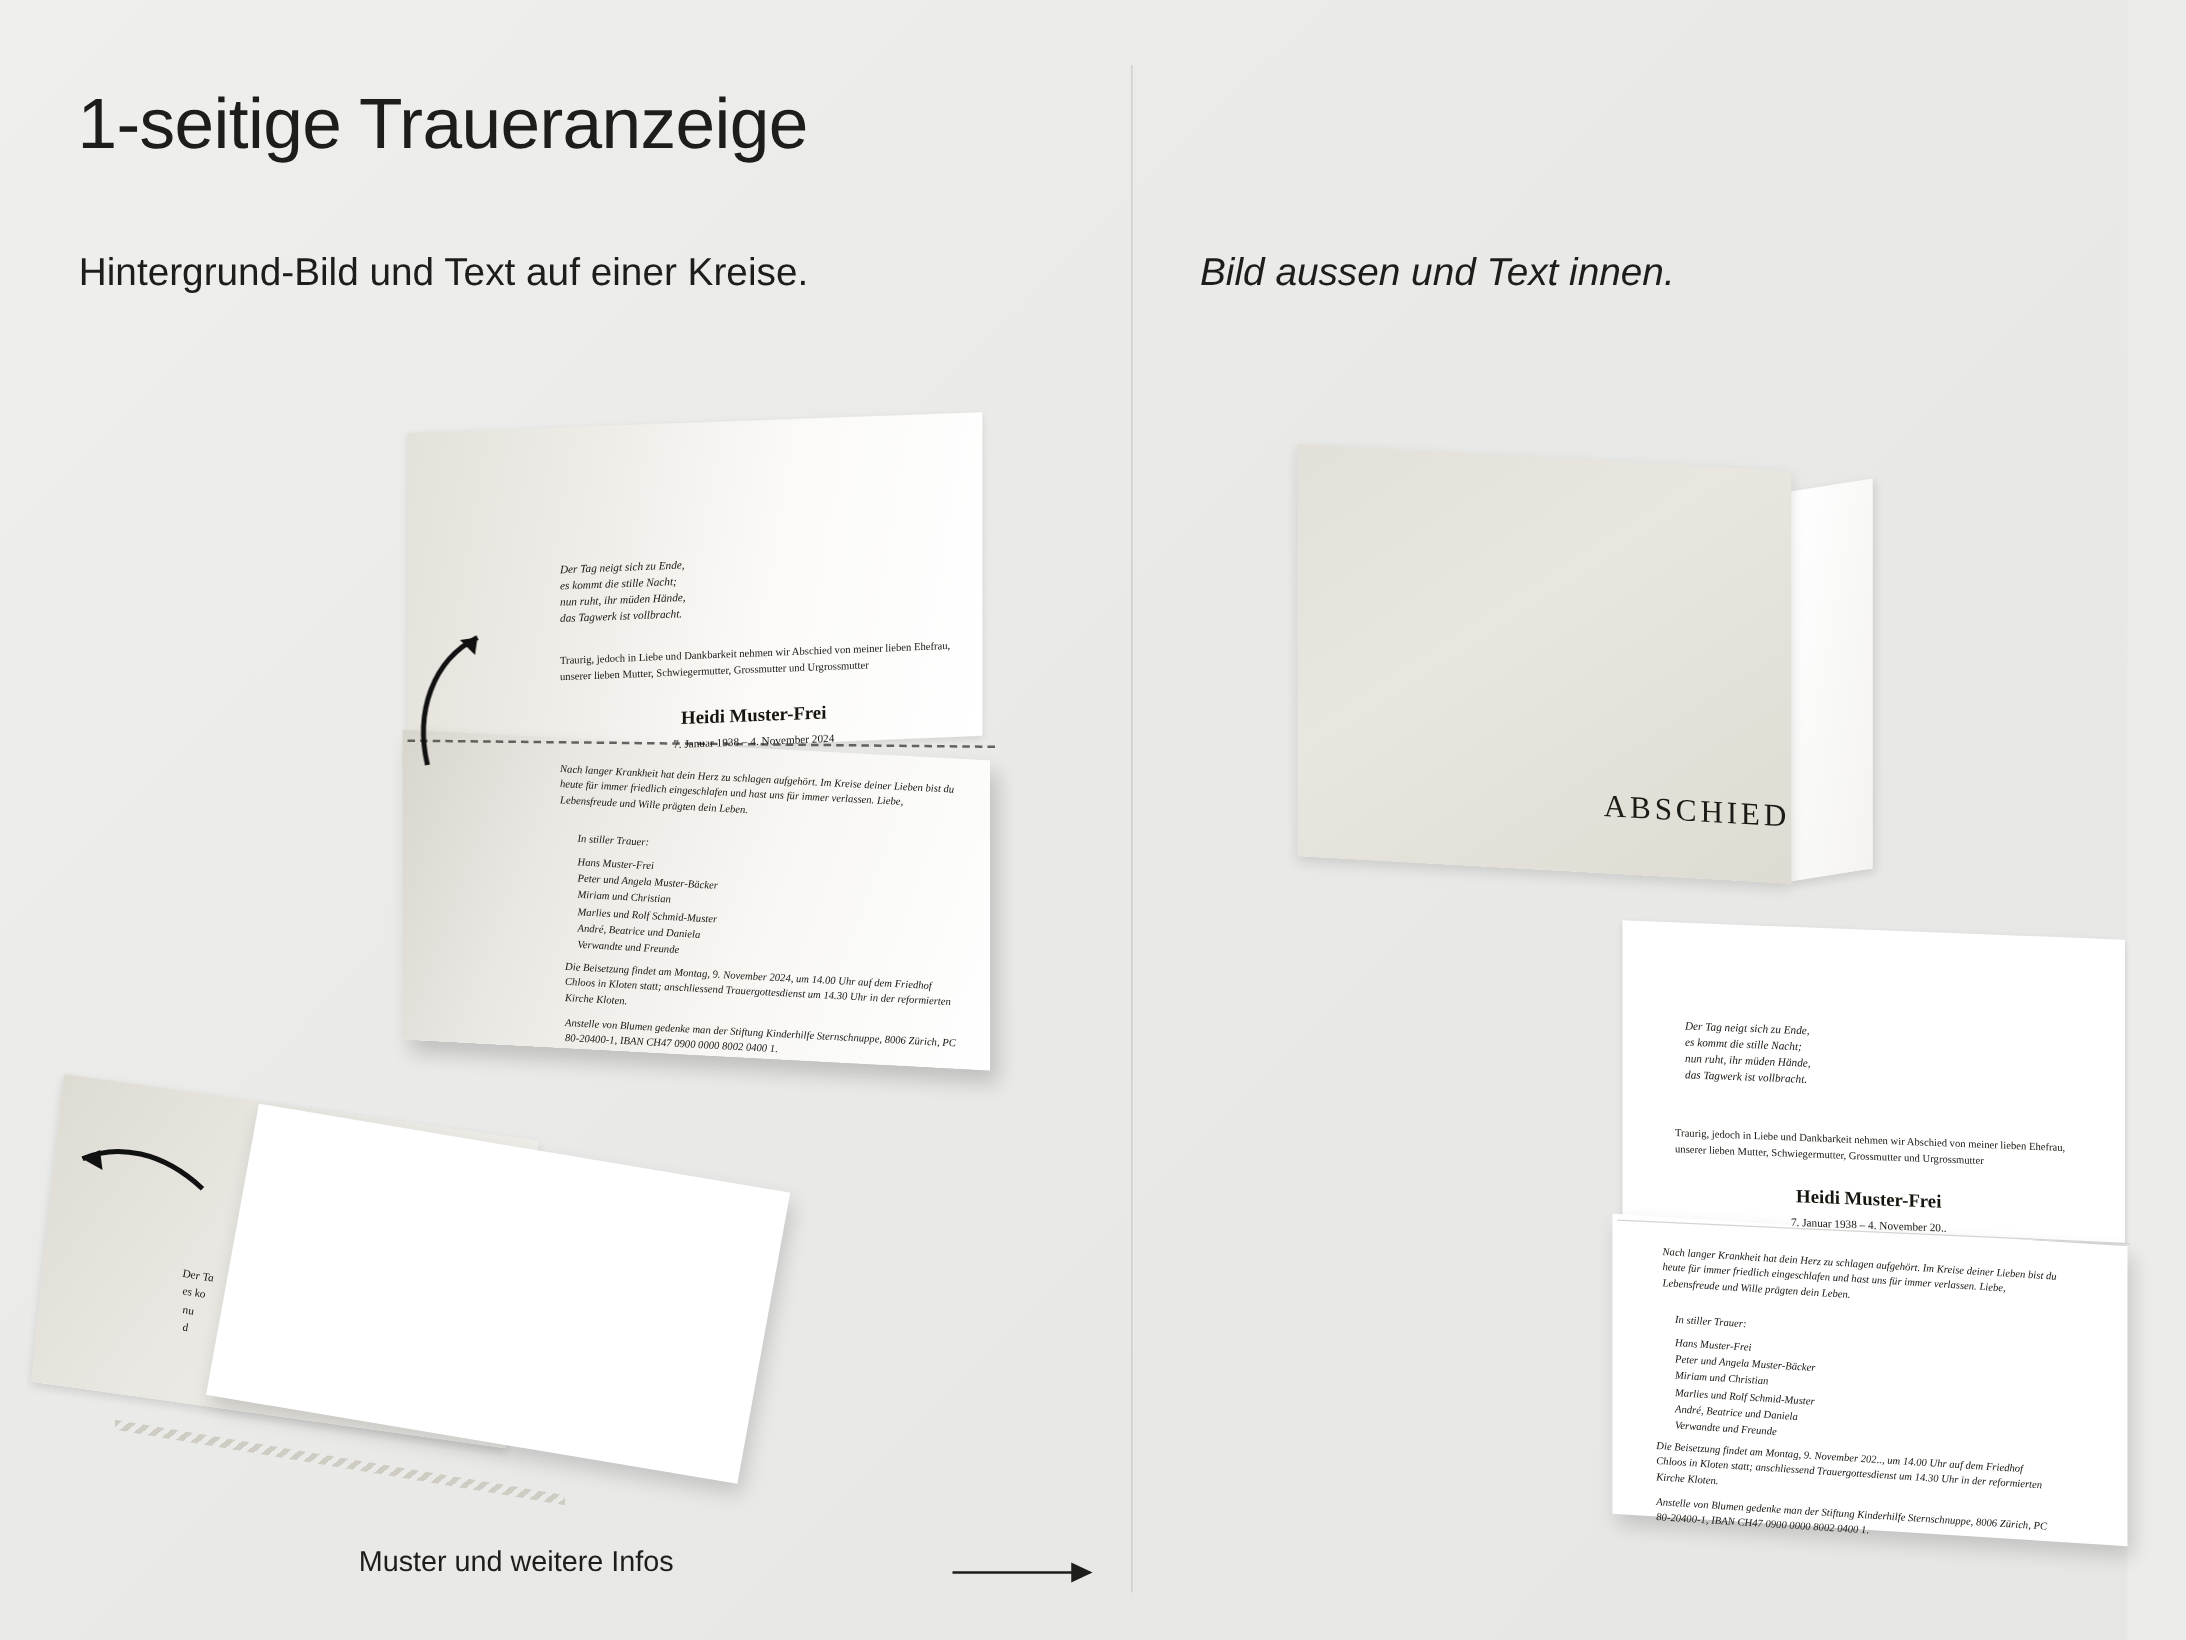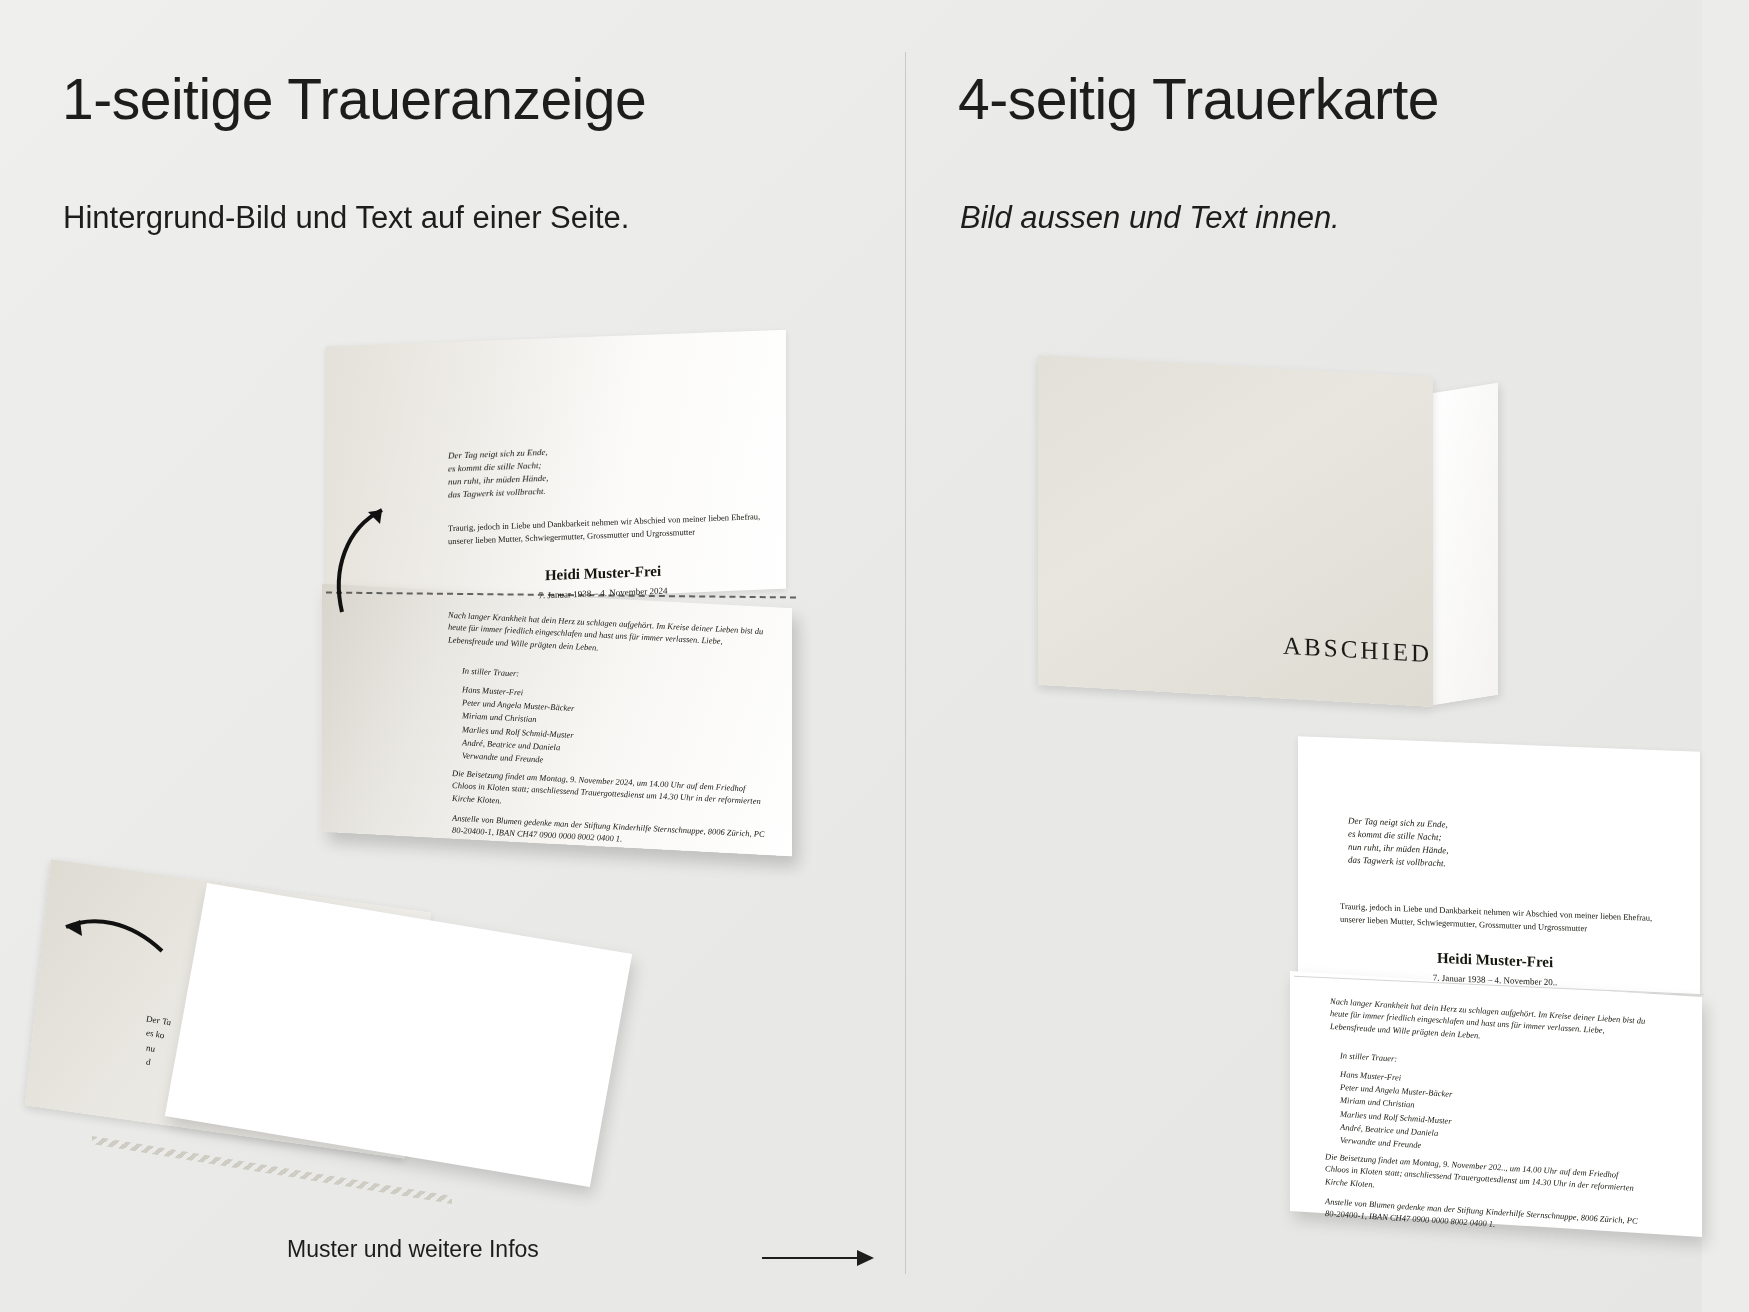--- a/index.html
+++ b/index.html
@@ -188,23 +188,22 @@
   .ctr { text-align: center; }
 </style>
 </head>
 <body>
 
 <div class="page">
 
   <div class="divider"></div>
 
   <div class="h1" id="left-title">1-seitige Traueranzeige</div>
-  <div class="h2" id="left-sub">Hintergrund-Bild und Text auf einer Seite.</div>
-
-  <div class="h1" id="right-title">4-seitig Trauerkarte</div>
+  <div class="h2" id="left-sub">Hintergrund-Bild und Text auf einer Kreise.</div>
+
   <div class="h2" id="right-sub">Bild aussen und Text innen.</div>
 
   <div class="sheet-top"></div>
   <div class="sheet-bot"></div>
   <div class="sheet-fold"></div>
 
   <svg class="arrow-up-left" viewBox="0 0 70 120">
     <path d="M12 112 C 2 70, 16 28, 52 10" stroke="#111" stroke-width="4" fill="none"></path>
     <path d="M52 10 L 38 12 L 50 24 Z" fill="#111"></path>
   </svg>

